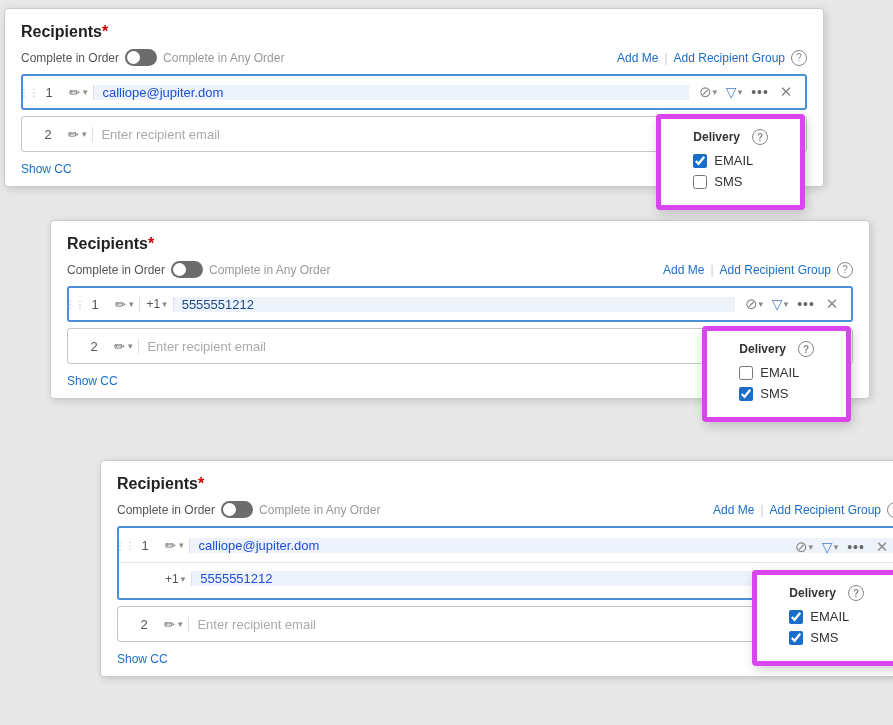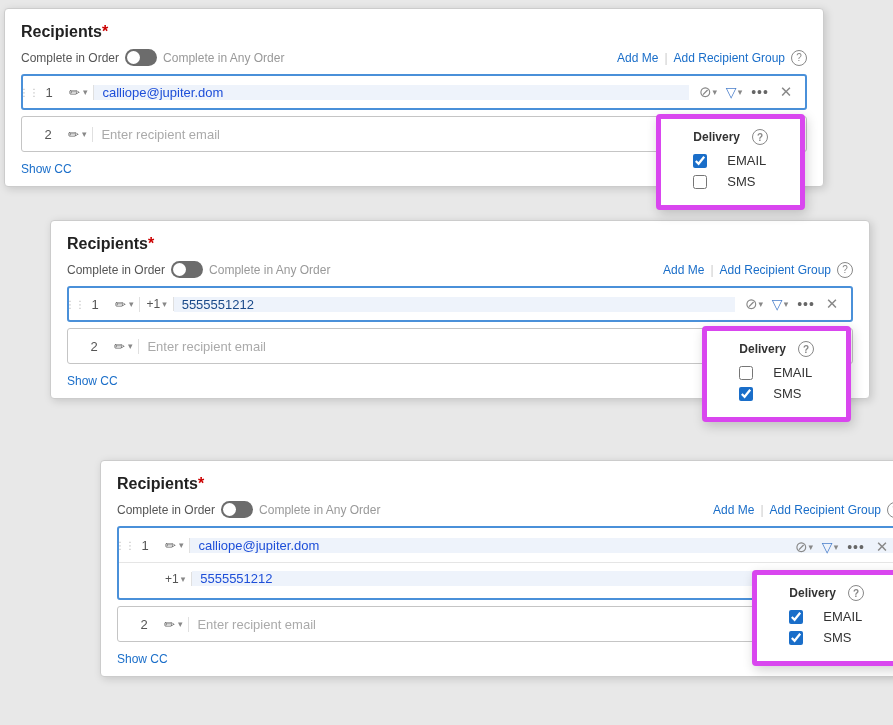--- a/index.html
+++ b/index.html
@@ -279,21 +279,21 @@
       color: #333;
       margin-bottom: 8px;
       display: flex;
       align-items: center;
       gap: 6px;
     }
 
     .checkbox-row {
       display: flex;
       align-items: center;
-      gap: 20px;
+      gap: 7px;
       margin-bottom: 6px;
       font-size: 13px;
       color: #333;
     }
 
     .checkbox-row input[type="checkbox"] {
       width: 14px;
       height: 14px;
       accent-color: #1a6ec9;
       cursor: pointer;

